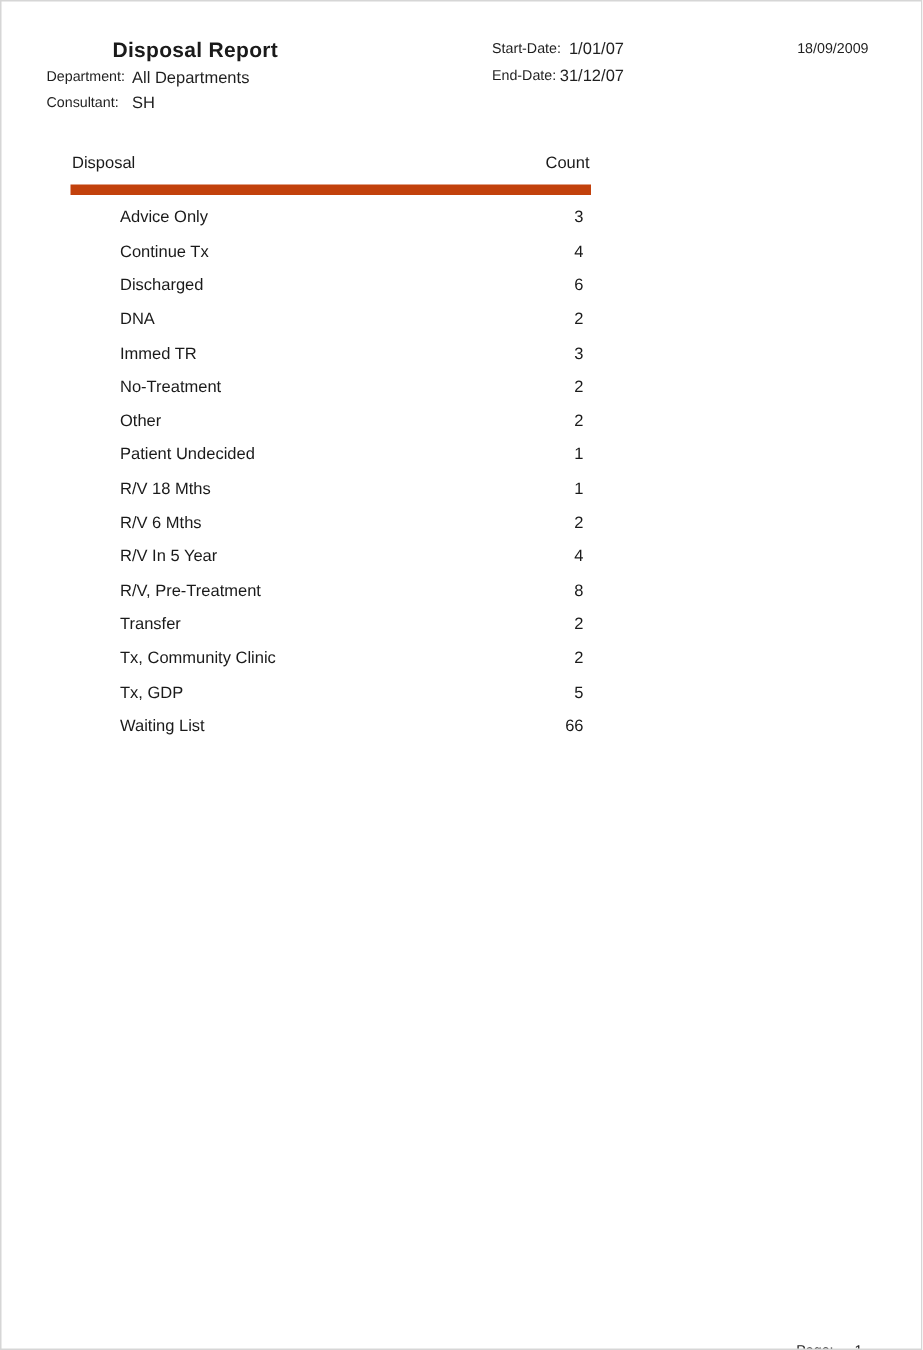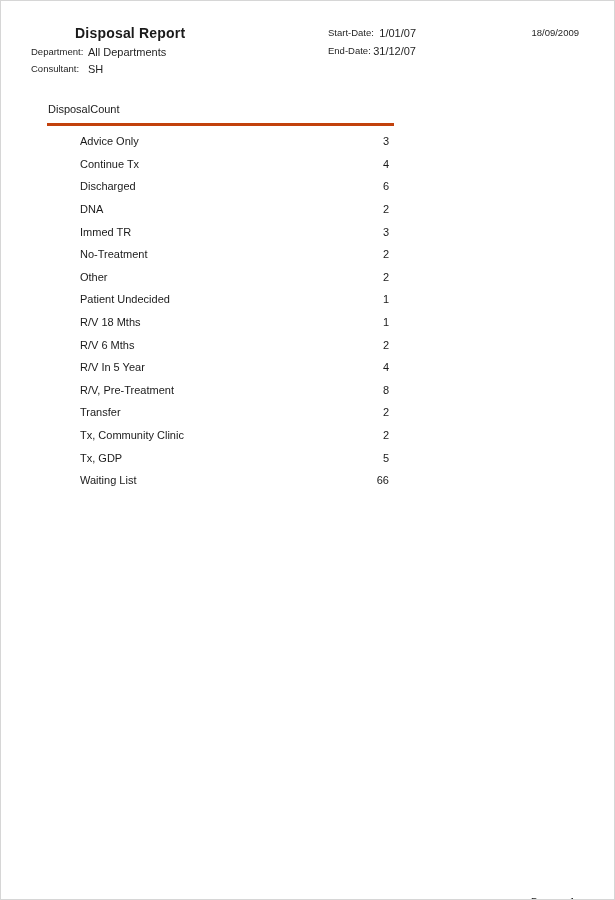--- a/index.html
+++ b/index.html
@@ -58,24 +58,25 @@
 
   
   .disposal-table {
     position: absolute;
     left: 46px;
     top: 100px;
     width: 347px;
   }
   .table-header {
     display: flex;
+    justify-content: space-between;
     align-items: baseline;
     font-size: 11px;
     padding: 2px 1px 8px 1px;
-    border-bottom: 3px solid #c2410c;
+    border-bottom: 7px solid #c2410c;
   }
   .table-body {
     padding-top: 4px;
   }
   .table-row {
     display: flex;
     justify-content: space-between;
     align-items: center;
     height: 22.6px;
     font-size: 11px;

